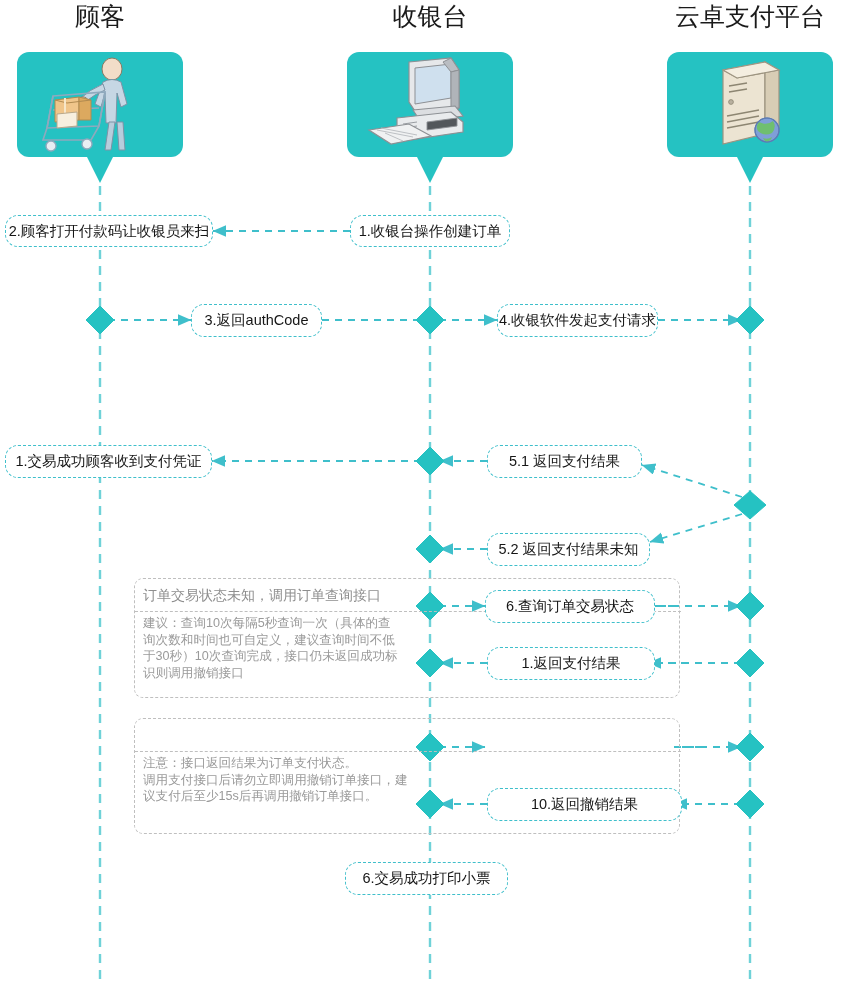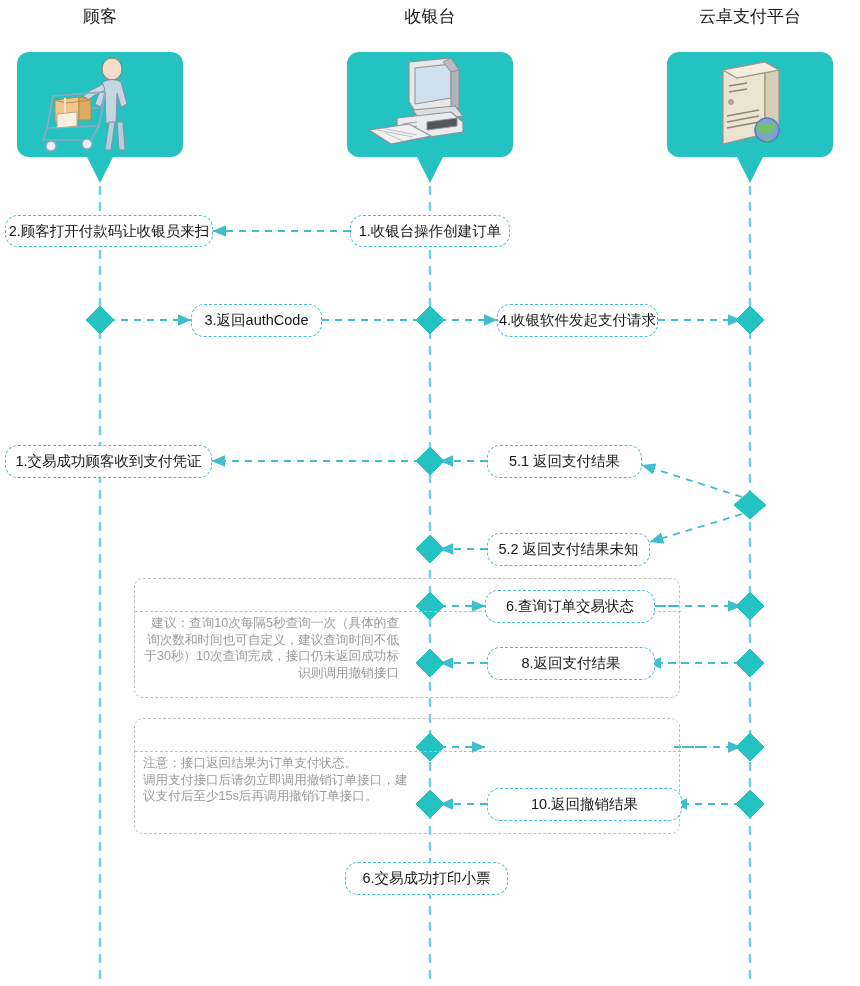--- a/index.html
+++ b/index.html
@@ -4,21 +4,21 @@
 <style>
   html,body{margin:0;padding:0;background:#ffffff;}
   body{width:860px;height:986px;position:relative;overflow:hidden;
        font-family:"Liberation Sans","DejaVu Sans",sans-serif;}
   #canvas{position:absolute;left:0;top:0;width:860px;height:986px;}
   svg.layer{position:absolute;left:0;top:0;width:860px;height:986px;pointer-events:none;}
 
   
   .actor{position:absolute;}
   .actor-title{position:absolute;text-align:center;color:#1a1a1a;
-               font-size:17px;line-height:25px;white-space:nowrap;}
+               font-size:25px;line-height:25px;white-space:nowrap;}
   .actor-box{position:absolute;width:166px;height:105px;border-radius:12px;
              background:#25c2c2;}
   .actor-tail{position:absolute;width:0;height:0;
               border-left:13px solid transparent;border-right:13px solid transparent;
               border-top:26px solid #25c2c2;}
 
   
   .icon-wrap{position:absolute;width:166px;height:105px;}
 
   
@@ -209,22 +209,23 @@
           <circle cx="100" cy="78" r="12" fill="#7f9fd8" stroke="#5c7cb5" stroke-width="1.1"></circle>
           <path d="M92 70 q8 4 14 -1 q4 6 -1 12 q-8 4 -14 -2 q-3 -5 1 -9 z" fill="#6fbf6f"></path>
           <path d="M96 86 q5 2 9 -1 q-1 4 -5 5 q-3 -1 -4 -4 z" fill="#6fbf6f"></path>
           <ellipse cx="100" cy="78" rx="12" ry="12" fill="none" stroke="#5c7cb5" stroke-width="1.1"></ellipse>
         </g>
       </svg>
     </div>
   </div>
 
   <div class="group" style="left:134px;top:578px;width:546px;height:120px;">
+    <div class="group-head" style="left:0;top:0;width:546px;">订单交易状态未知，调用订单查询接口</div>
     <div class="group-div" style="left:0;top:32px;width:546px;"></div>
-    <div class="group-body" style="left:0;top:34px;width:270px;text-align:right;">建议：查询10次每隔5秒查询一次（具体的查询次数和时间也可自定义，建议查询时间不低于30秒）10次查询完成，接口仍未返回成功标识则调用撤销接口</div>
+    <div class="group-body" style="left:0;top:34px;width:270px;">建议：查询10次每隔5秒查询一次（具体的查询次数和时间也可自定义，建议查询时间不低于30秒）10次查询完成，接口仍未返回成功标识则调用撤销接口</div>
   </div>
 
   <div class="group" style="left:134px;top:718px;width:546px;height:116px;">
     <div class="group-div" style="left:0;top:32px;width:546px;"></div>
     <div class="group-body" style="left:0;top:34px;width:280px;white-space:pre-line;">注意：接口返回结果为订单支付状态。
 调用支付接口后请勿立即调用撤销订单接口，建议支付后至少15s后再调用撤销订单接口。</div>
   </div>
 
   <div class="msg" style="left:350px;top:215px;width:160px;height:32px;">1.收银台操作创建订单</div>
 
@@ -235,20 +236,20 @@
   <div class="msg" style="left:497px;top:304px;width:161px;height:33px;">4.收银软件发起支付请求</div>
 
   <div class="msg" style="left:487px;top:445px;width:155px;height:33px;">5.1 返回支付结果</div>
 
   <div class="msg" style="left:5px;top:445px;width:207px;height:33px;">1.交易成功顾客收到支付凭证</div>
 
   <div class="msg" style="left:487px;top:533px;width:163px;height:33px;">5.2 返回支付结果未知</div>
 
   <div class="msg" style="left:485px;top:590px;width:170px;height:33px;">6.查询订单交易状态</div>
 
-  <div class="msg" style="left:487px;top:647px;width:168px;height:33px;">8.返回支付结果</div>
+  <div class="msg" style="left:487px;top:647px;width:168px;height:33px;">1.返回支付结果</div>
 
 
   <div class="msg" style="left:487px;top:788px;width:195px;height:33px;">10.返回撤销结果</div>
 
   <div class="msg" style="left:345px;top:862px;width:163px;height:33px;">6.交易成功打印小票</div>
 
 </div>
 
 </body></html>

